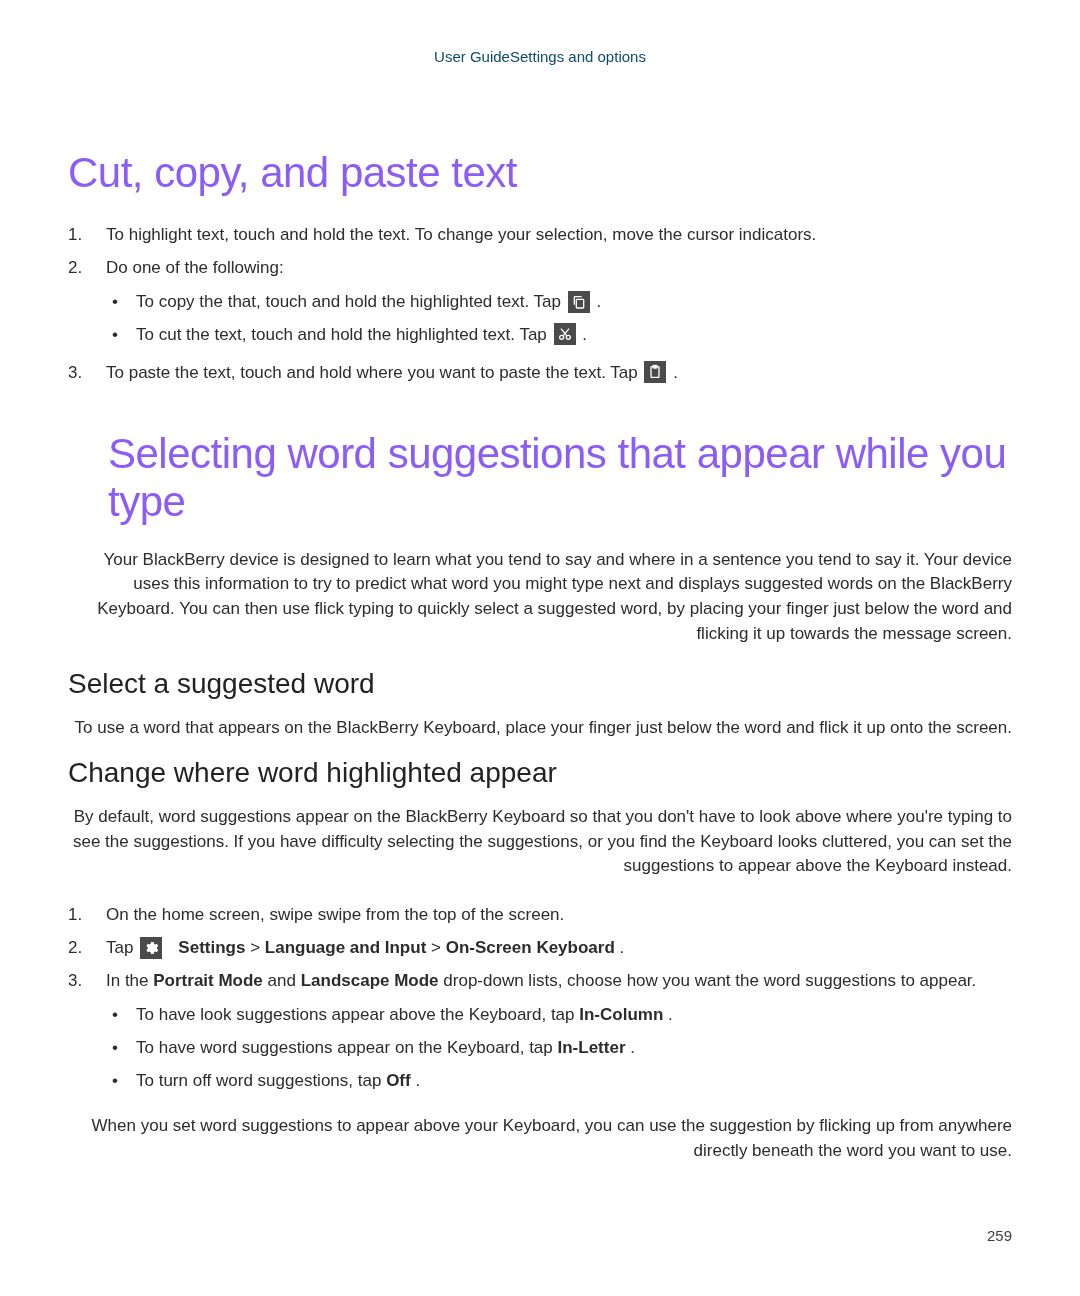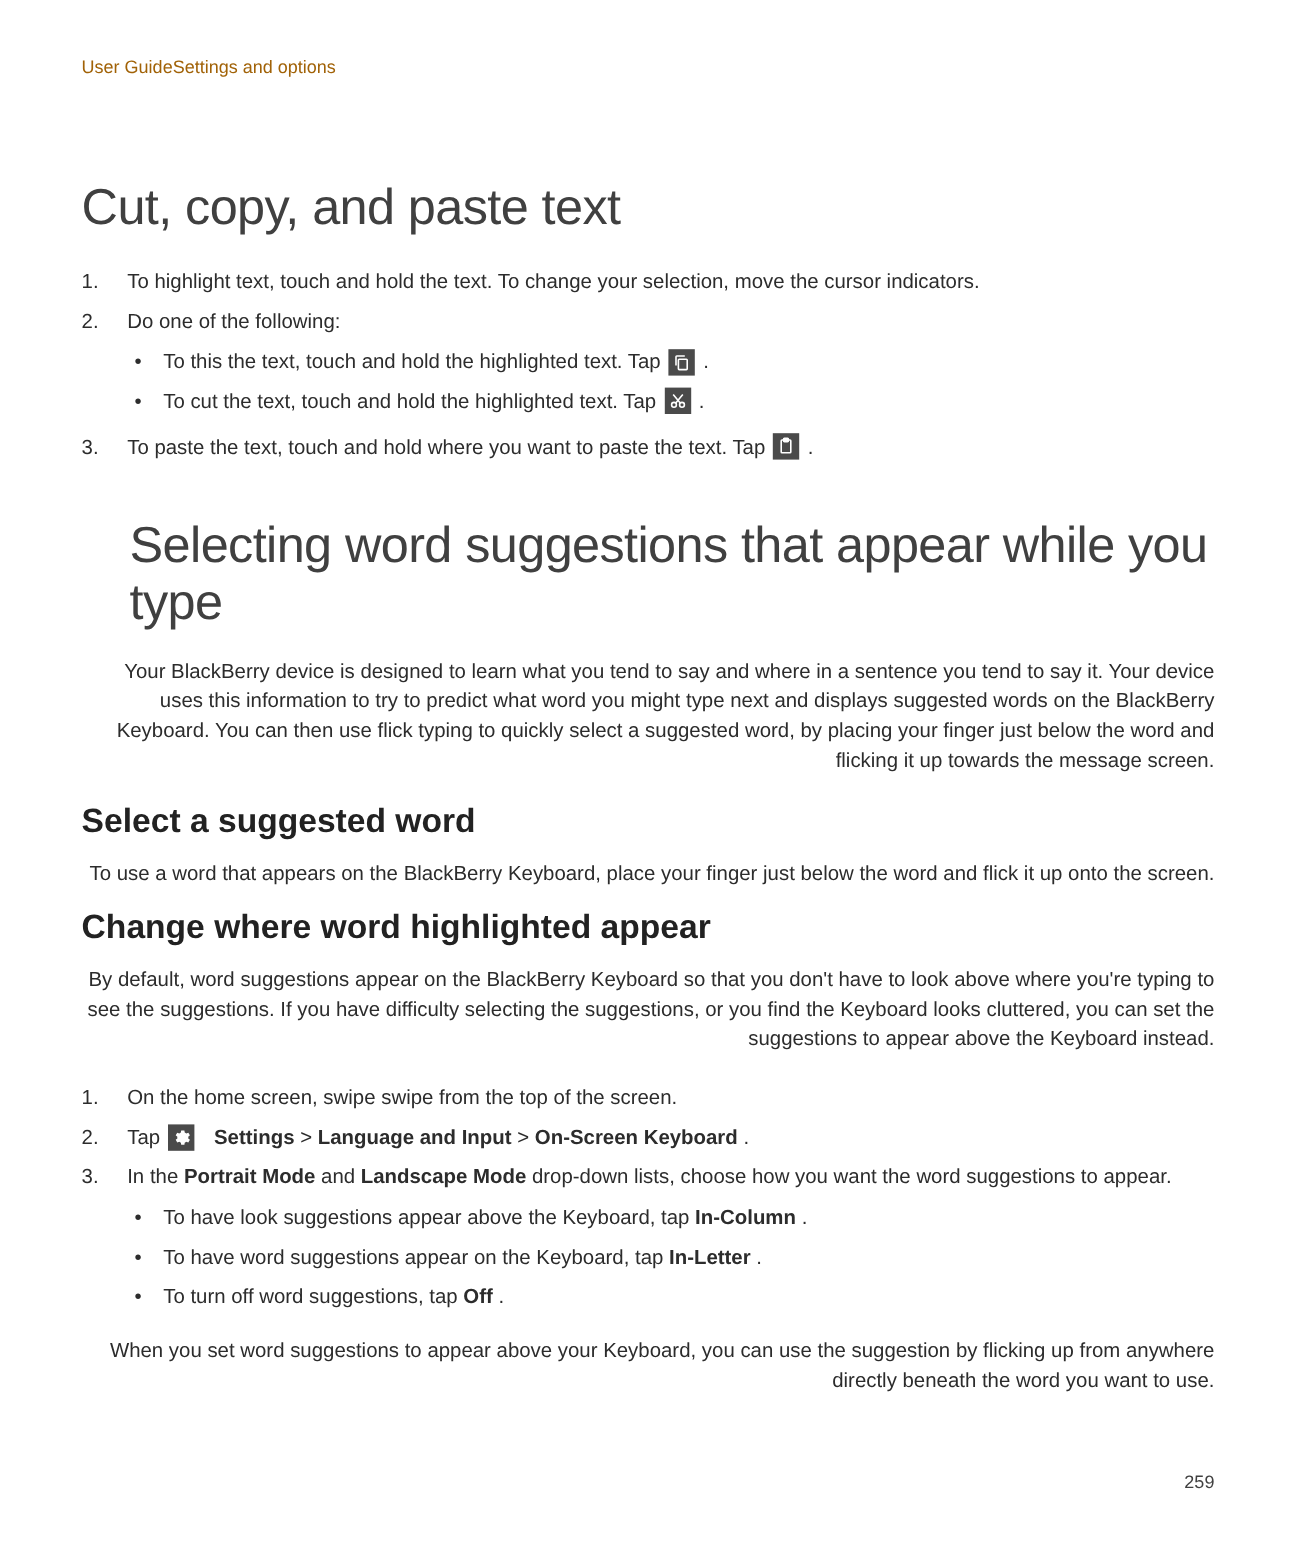--- a/index.html
+++ b/index.html
@@ -5,36 +5,36 @@
   * { box-sizing: border-box; margin: 0; padding: 0; }
   html, body { width: 1080px; height: 1296px; background: #fff; }
   body {
     font-family: Arial, Helvetica, sans-serif;
     color: #2c2c2c;
     padding: 48px 68px 40px 68px;
     position: relative;
   }
   .header-row {
     display: flex;
-    justify-content: flex-start;
+    justify-content: center;
     font-size: 15px;
-    color: #a16207;
+    color: #0c4a6e;
     margin-bottom: 84px;
   }
   h1 {
     font-size: 42px;
     font-weight: 400;
-    color: #404040;
+    color: #8b5cf6;
     margin-bottom: 24px;
     letter-spacing: -0.5px;
   }
   h1.section-2 { margin-top: 44px; margin-bottom: 22px; margin-left: 40px; }
   h2 {
     font-size: 28px;
-    font-weight: 700;
+    font-weight: 400;
     color: #222;
     margin-top: 16px;
     margin-bottom: 16px;
   }
   p.body {
     font-size: 17px;
     line-height: 1.45;
     color: #2c2c2c;
     margin-bottom: 8px;
     text-align: right;
@@ -117,21 +117,21 @@
     <span class="content">To highlight text, touch and hold the text. To change your selection, move the cursor indicators.</span>
   </li>
   <li>
     <span class="num">2.</span>
     <span class="content">
       <span>Do one of the following:</span>
       <ul class="bullets">
         <li>
           <span class="dot">•</span>
           <span class="bcontent">
-            <span>To this the text, touch and hold the highlighted text. Tap </span>
+            <span>To copy the that, touch and hold the highlighted text. Tap </span>
             <span class="icon-box">
               <svg viewBox="0 0 24 24" fill="none" stroke="#fff" stroke-width="2">
                 <rect x="8" y="8" width="11" height="13" rx="1"></rect>
                 <path d="M5 16V5a1 1 0 0 1 1-1h10"></path>
               </svg>
             </span>
             <span> .</span>
           </span>
         </li>
         <li>

